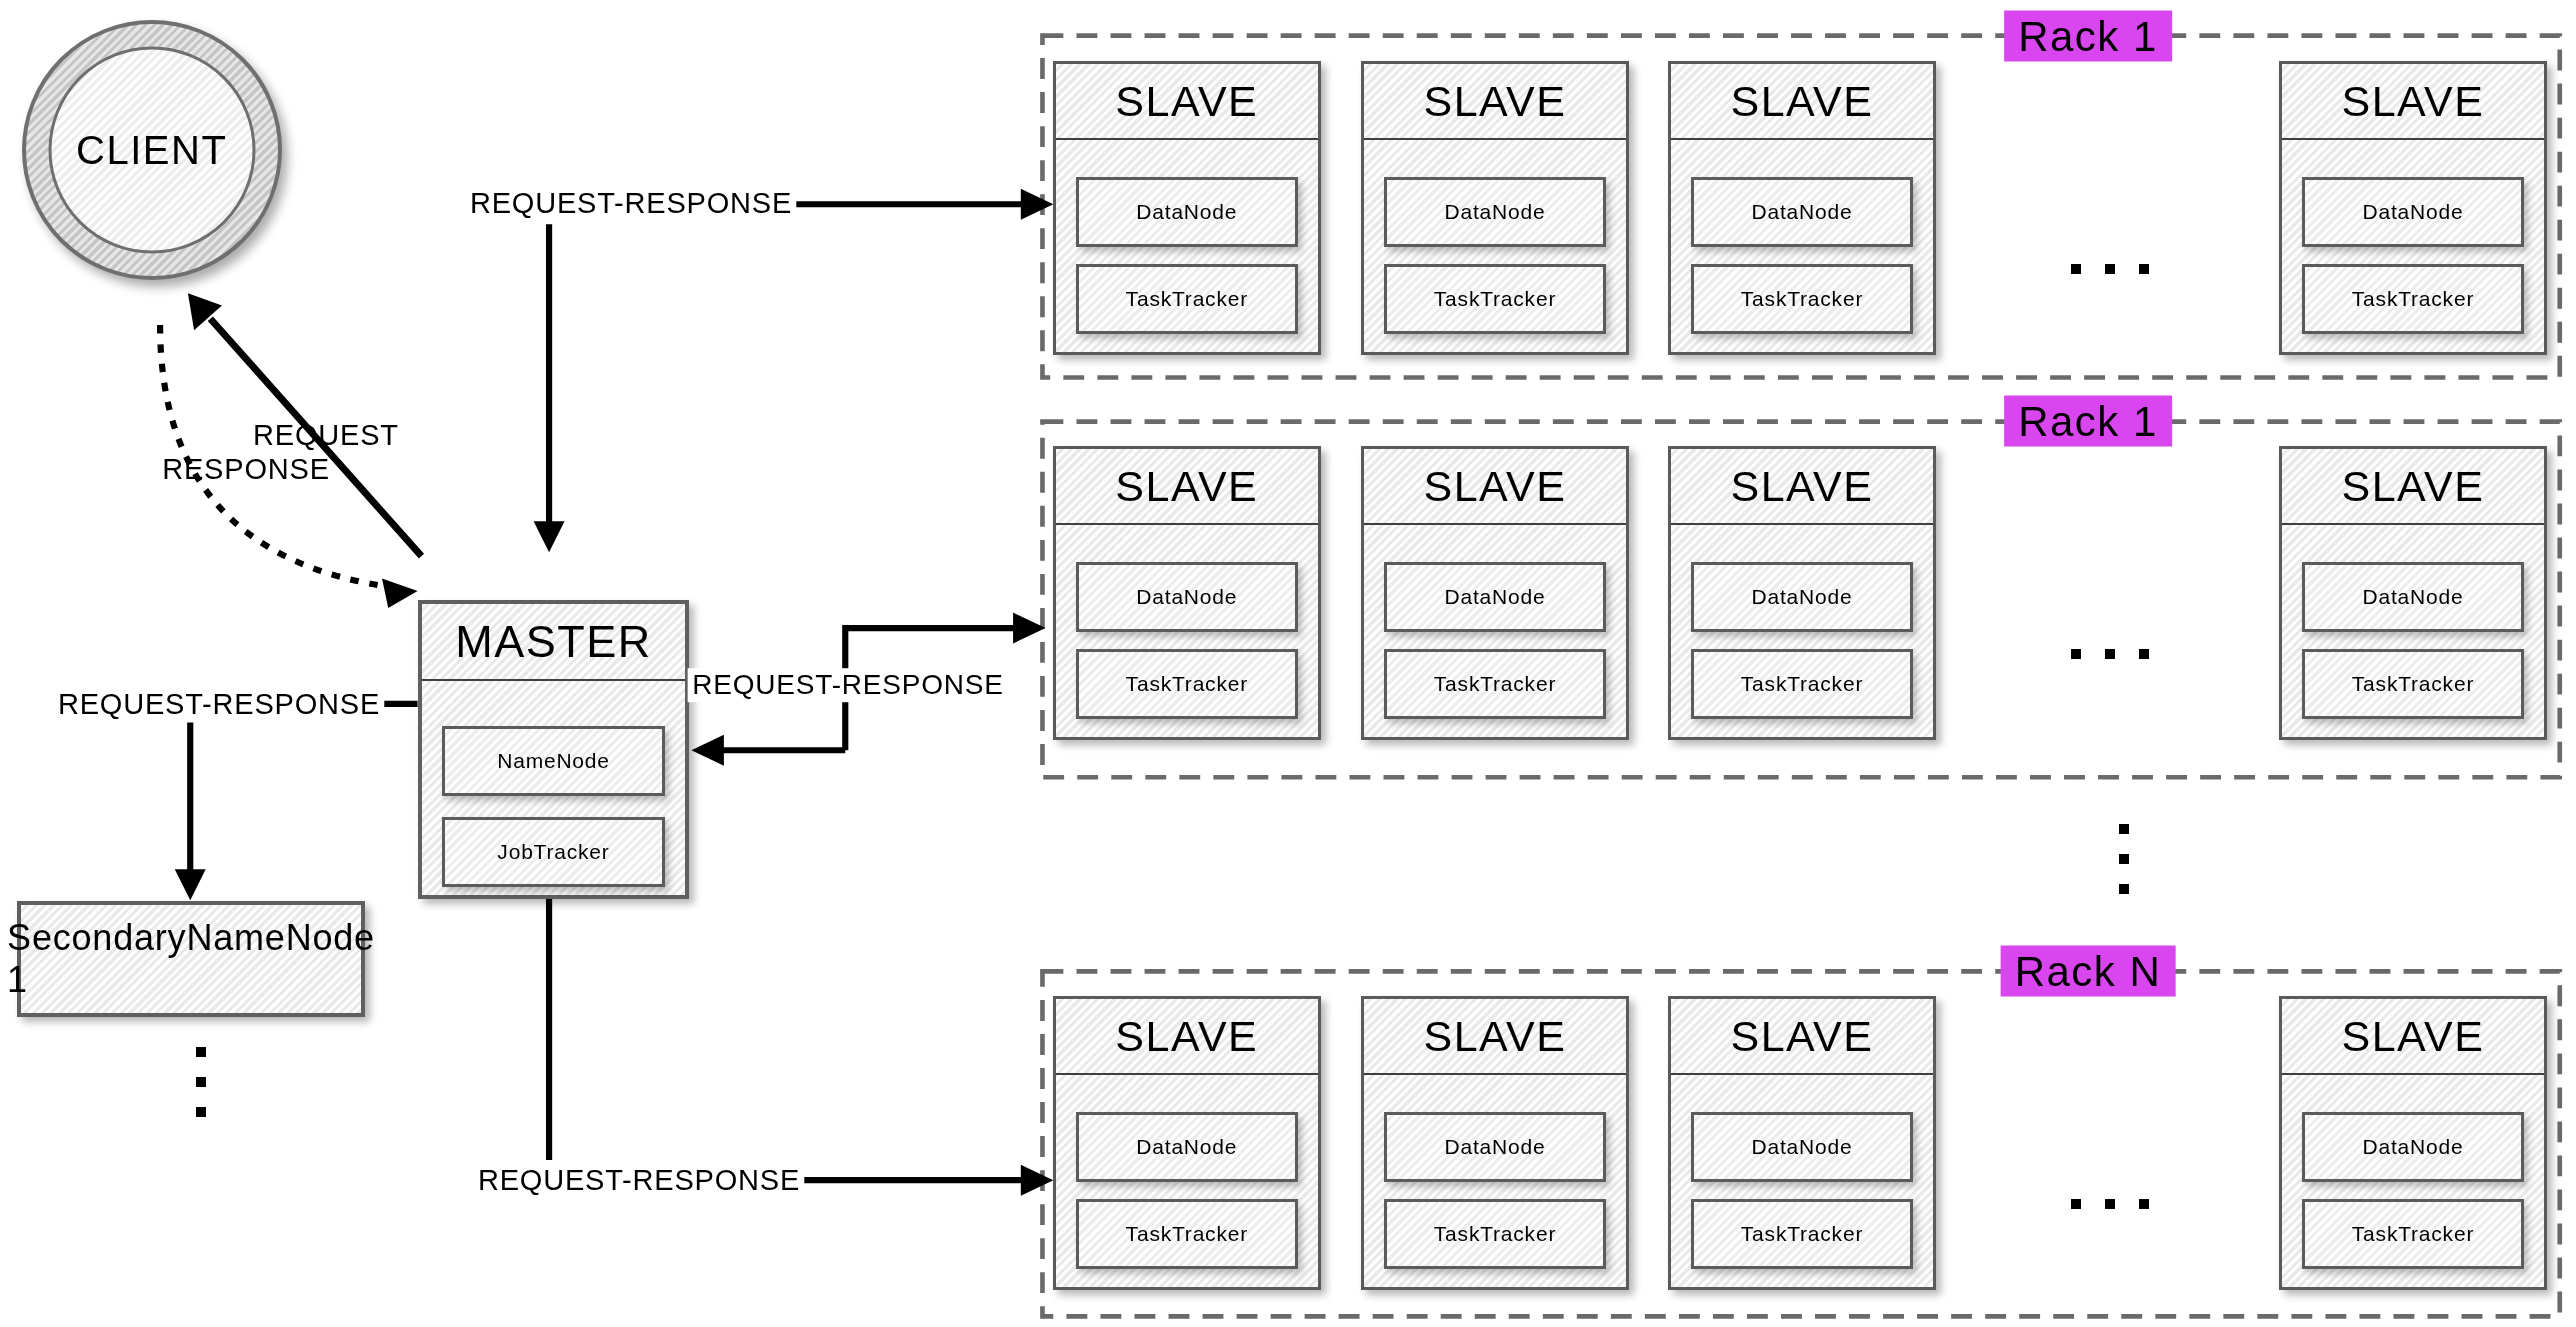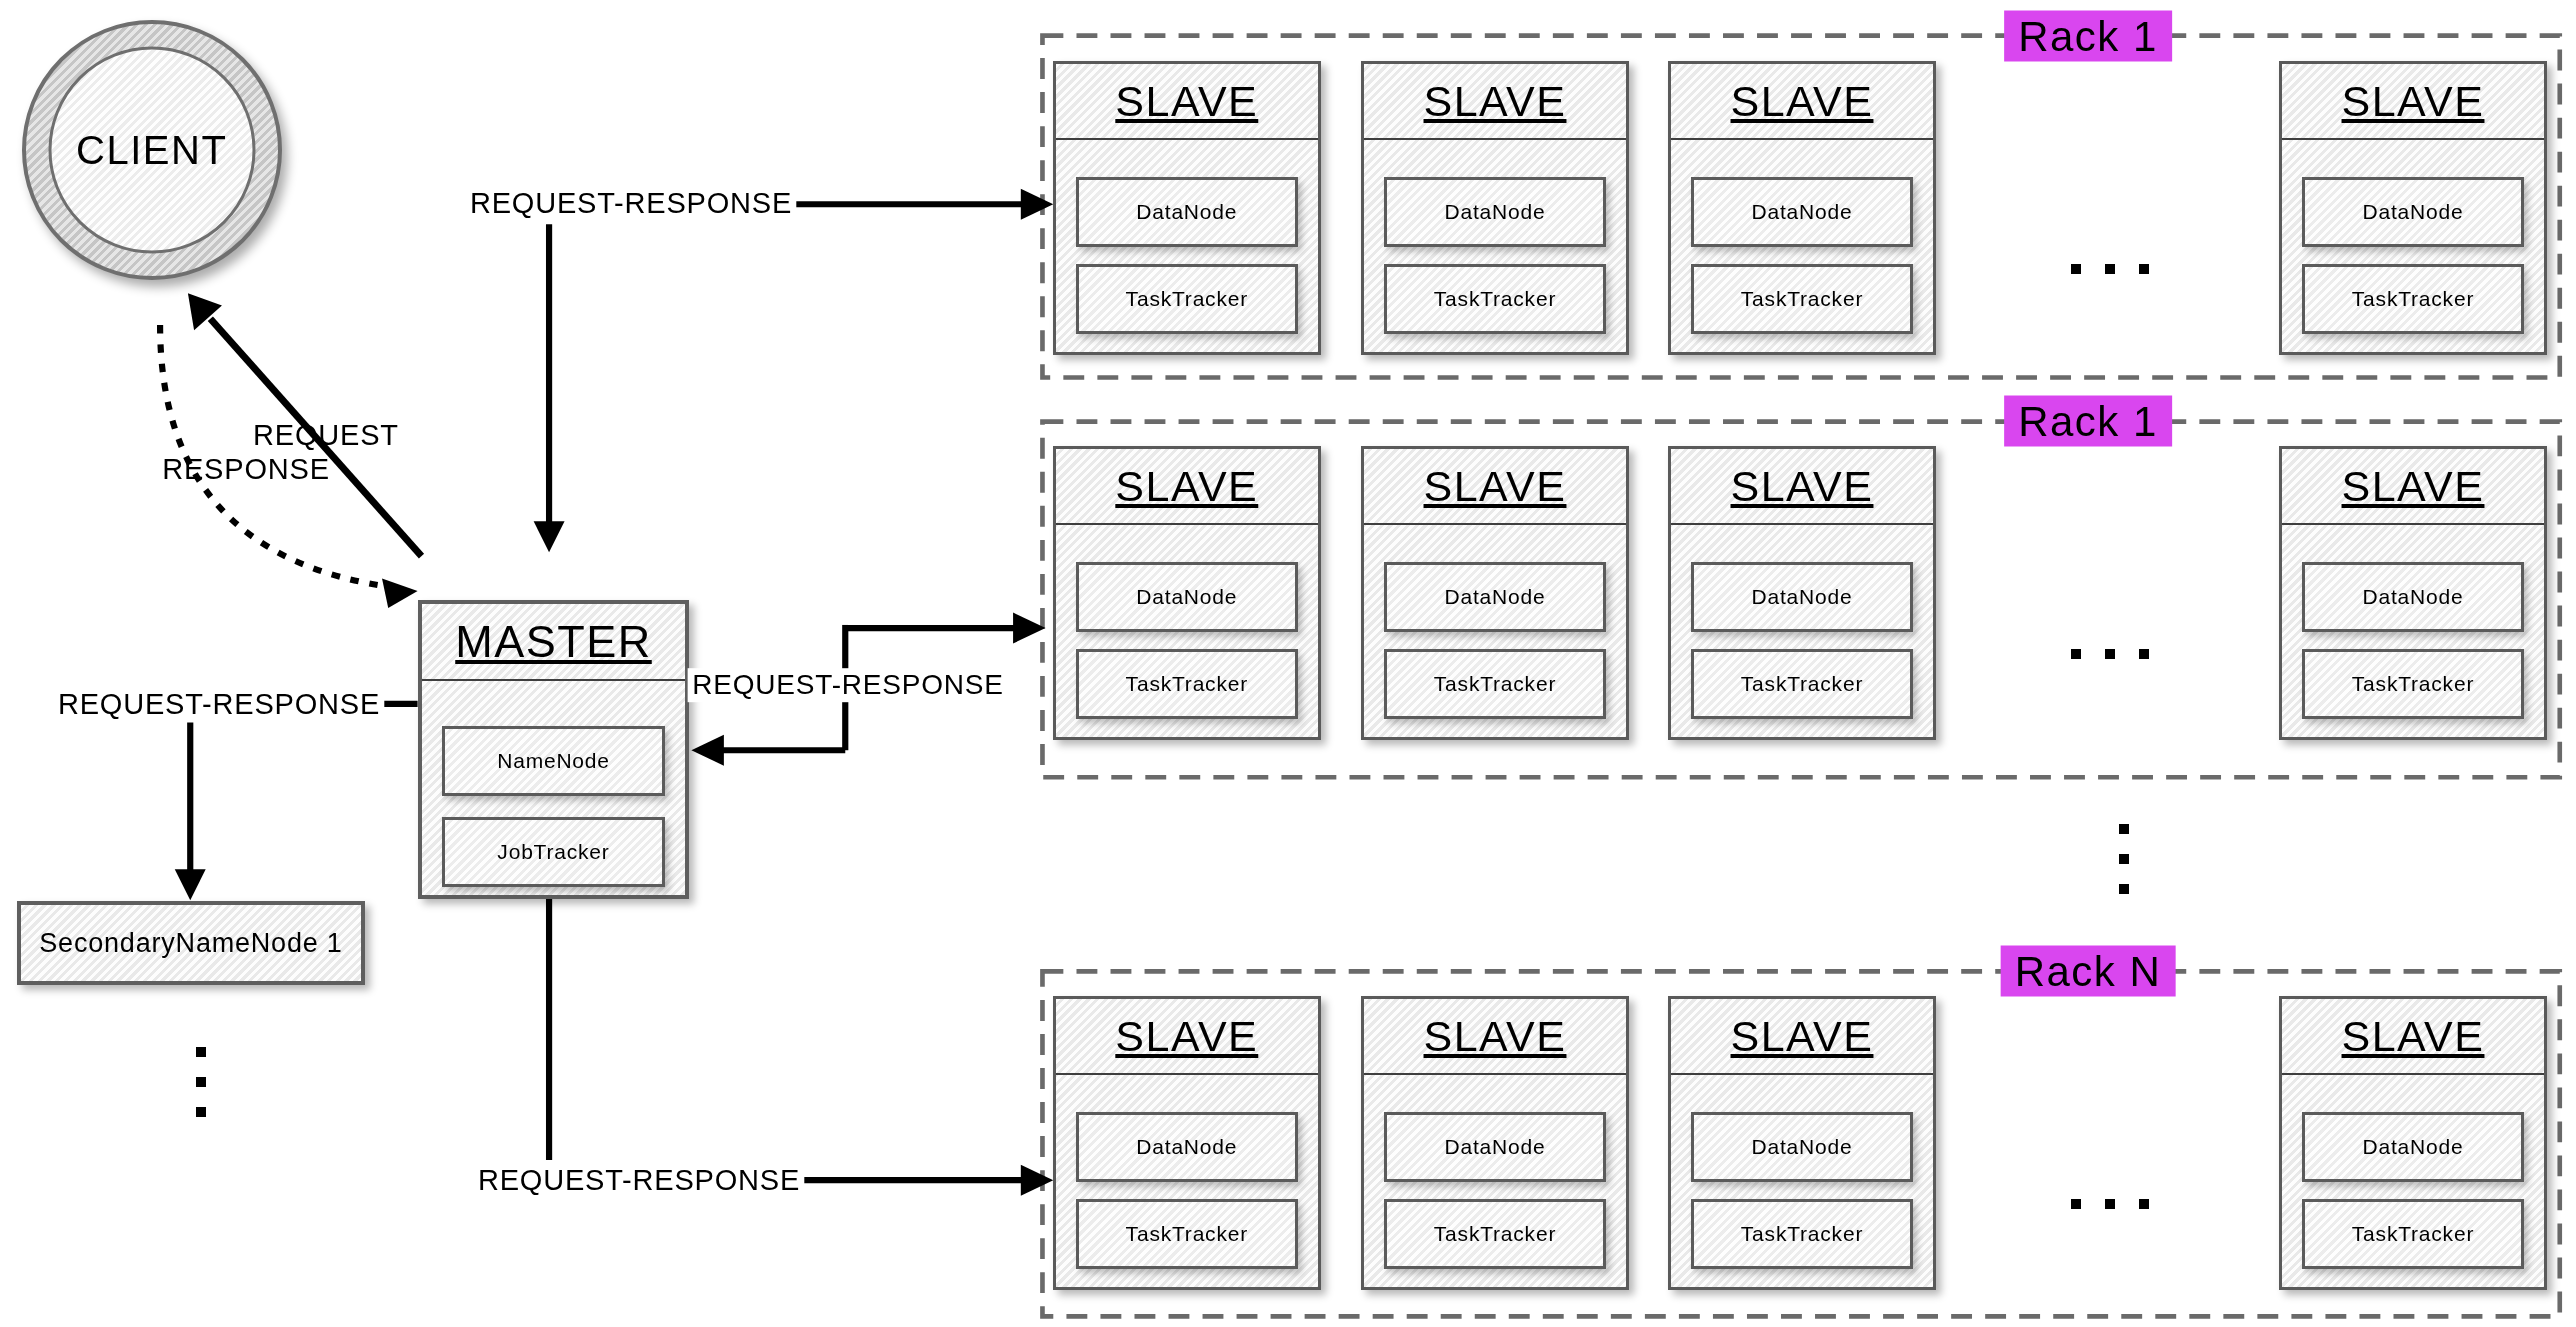--- a/index.html
+++ b/index.html
@@ -12,21 +12,21 @@
   
   .node{
     position:absolute;box-sizing:border-box;z-index:2;
     border:4.6px solid #5f5f5f;
     background-color:#f2f2f2;
     background-image:repeating-linear-gradient(135deg, rgba(255,255,255,.85) 0 3.1px, rgba(222,222,222,.45) 3.1px 6.2px);
     box-shadow:4.6px 5.4px 7.7px rgba(0,0,0,.28);
   }
   .node-title{
     box-sizing:border-box;display:flex;align-items:center;justify-content:center;
-    border-bottom:2.3px solid #3f3f3f;letter-spacing:1.5px;text-decoration:underline;
+    border-bottom:2.3px solid #3f3f3f;letter-spacing:1.5px;
   }
   .inner-box{
     position:absolute;box-sizing:border-box;left:20px;right:20px;height:70px;
     border:3.9px solid #5b5b5b;
     background-color:#f4f4f4;
     background-image:repeating-linear-gradient(135deg, rgba(255,255,255,.9) 0 3.1px, rgba(225,225,225,.4) 3.1px 6.2px);
     box-shadow:3.9px 4.6px 7px rgba(0,0,0,.25);
     display:flex;align-items:center;justify-content:center;
     font-size:21px;letter-spacing:0.8px;
   }
@@ -48,22 +48,22 @@
     font-size:40px;letter-spacing:1.5px;
   }
 
   
   .master{left:418px;top:554px;width:271px;height:299px;margin-top:46px;}
   .master .node-title{height:77px;font-size:45px;}
 
   
   .snn{
     display:flex;align-items:center;justify-content:center;
-    font-size:27px;letter-spacing:0.8px;
-    left:17px;width:348px;height:84px;
+    font-size:36px;letter-spacing:0.8px;
+    left:17px;width:348px;height:116px;
   }
 
   
   .rack{position:absolute;left:1042px;width:1517px;z-index:2;}
   .rack-label{
     position:absolute;top:0;left:1046px;transform:translate(-50%,-50%);
     background:#d946ef;padding:1.5px 14px;font-size:42px;letter-spacing:1.5px;white-space:nowrap;z-index:3;
   }
   .slave{
     position:absolute;top:25px;width:268px;height:294px;box-sizing:border-box;

